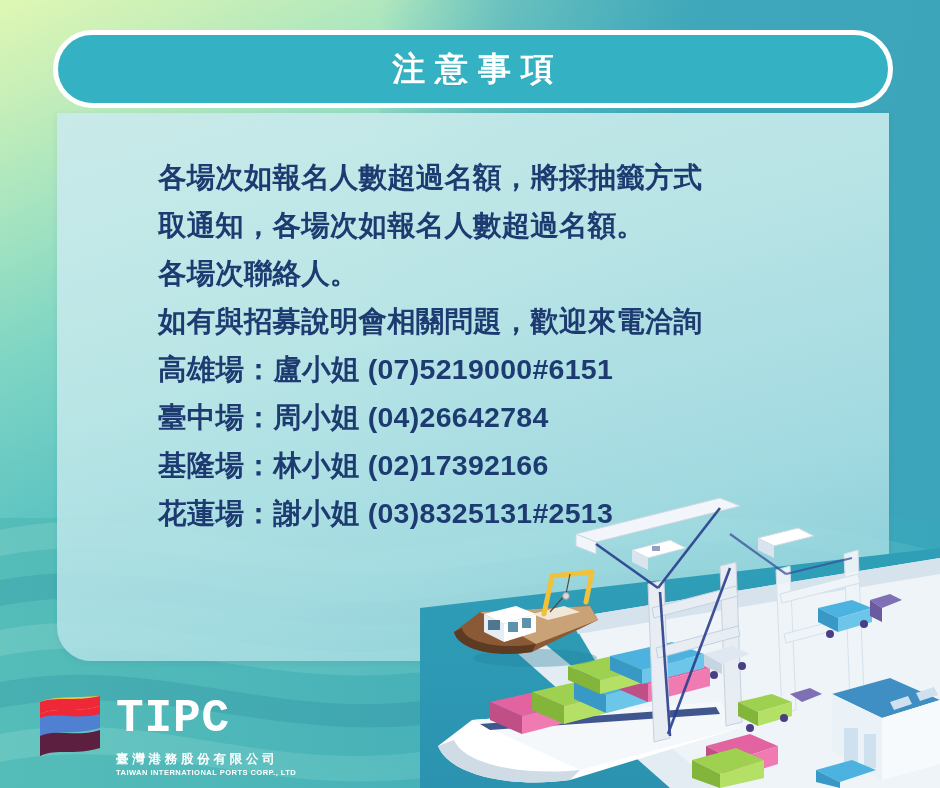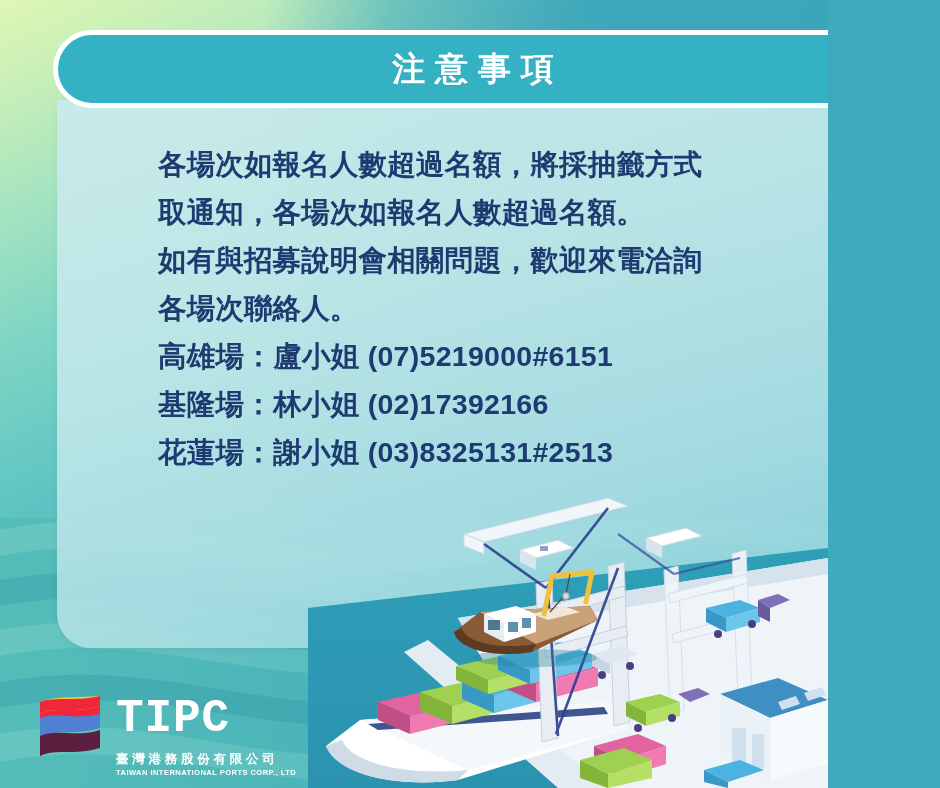--- a/index.html
+++ b/index.html
@@ -2,21 +2,21 @@
 <html><head>
 <meta charset="utf-8">
 <style>
   * { margin:0; padding:0; box-sizing:border-box; }
   html,body{ width:940px; height:788px; }
   body{
     font-family:"Liberation Sans","DejaVu Sans",sans-serif;
     overflow:hidden; background:#3fa9bd;
   }
   #poster{
-    position:relative; width:828px; height:788px; overflow:hidden;
+    position:relative; width:940px; height:788px; overflow:hidden;
     background:
       linear-gradient(155deg,
         #dff7b4 0%,
         #c8efb8 8%,
         #a6e4c0 18%,
         #7ed5c4 30%,
         #5ec4c2 44%,
         #48b5bd 58%,
         #3fadba 72%,
         #3da8bb 100%);
@@ -40,21 +40,21 @@
   .pill-title{
     width:100%; height:100%;
     display:flex; align-items:center; justify-content:center;
     color:#ffffff; font-size:33px; font-weight:bold; letter-spacing:.30em;
     text-indent:.30em;
     text-shadow:0 1px 1px rgba(0,0,0,.07);
   }
 
   
   .card{
-    position:absolute; left:57px; top:100px; width:832px; height:548px;
+    position:absolute; left:57px; top:113px; width:832px; height:548px;
     background:linear-gradient(165deg, rgba(201,234,234,.97) 0%, rgba(191,231,232,.95) 35%, rgba(176,225,230,.88) 70%, rgba(172,223,229,.62) 100%);
     border-radius:0 0 34px 34px;
     z-index:8;
     box-shadow:0 2px 6px rgba(20,70,90,.08);
   }
   .card-inner{ position:absolute; left:101px; top:40px; right:40px; }
 
   .para{
     color:#1d3b71; font-size:28.5px; font-weight:bold;
     line-height:48px; letter-spacing:.005em; white-space:nowrap;
@@ -291,26 +291,27 @@
   <div class="pill">
     <div class="pill-title">注意事項</div>
   </div>
 
   <div class="card">
     <div class="card-inner">
 
       <div class="paragraph">
         <div class="para">各場次如報名人數超過名額，將採抽籤方式</div>
         <div class="para">取通知，各場次如報名人數超過名額。</div>
+        <div class="para">各場次聯絡人。</div>
         <div class="para">如有與招募說明會相關問題，歡迎來電洽詢</div>
-        <div class="para">各場次聯絡人。</div>
       </div>
 
       <div class="contacts">
         <div class="contact-line">高雄場：盧小姐 (07)5219000#6151</div>
+        <div class="contact-line">臺中場：周小姐 (04)26642784</div>
         <div class="contact-line">基隆場：林小姐 (02)17392166</div>
         <div class="contact-line">花蓮場：謝小姐 (03)8325131#2513</div>
       </div>
 
     </div>
   </div>
 
   <div class="logo">
     <svg class="flag" viewBox="0 0 64 62" xmlns="http://www.w3.org/2000/svg">
       <path d="M2,6 C16,0 34,2 62,0 L62,18 C34,20 16,16 2,22 Z" fill="#f4c63d"></path>

